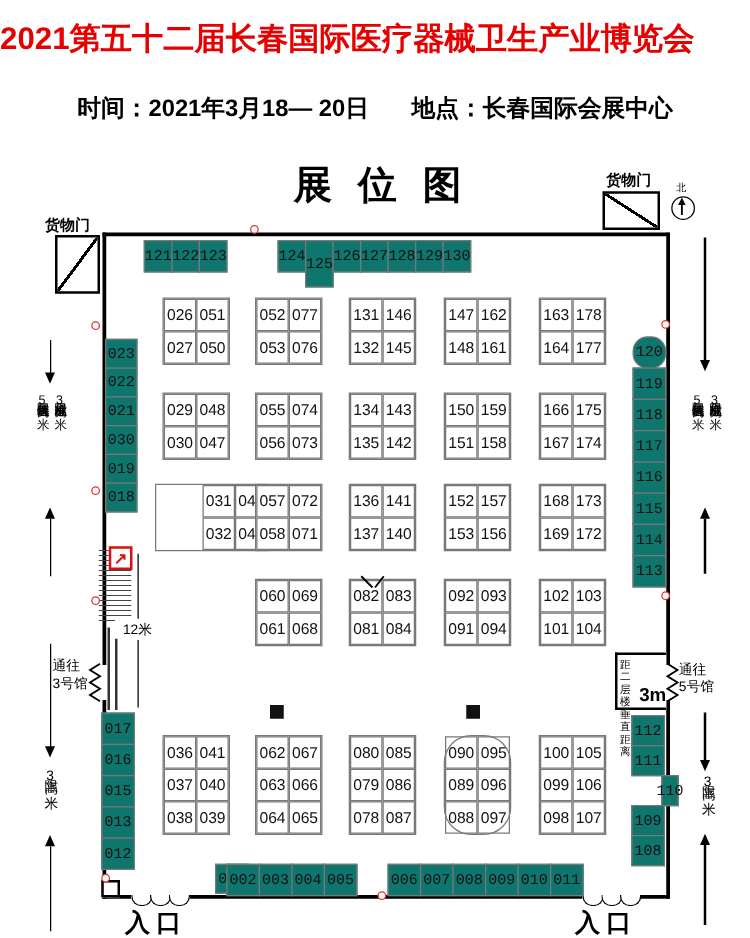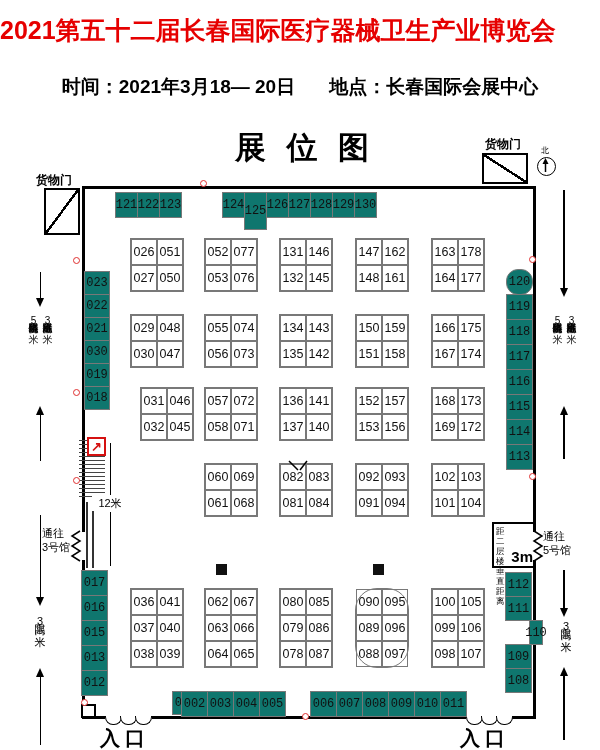--- a/index.html
+++ b/index.html
@@ -251,21 +251,21 @@
       <div class="bcell">159</div>
       <div class="bcell">151</div>
       <div class="bcell">158</div>
     </div>
     <div class="block" style="left: 431px; top: 314px;">
       <div class="bcell">166</div>
       <div class="bcell">175</div>
       <div class="bcell">167</div>
       <div class="bcell">174</div>
     </div>
-    <div class="block" style="left: 140px; top: 387px;">
+    <div class="block" style="left: 124px; top: 387px; padding-left: 37px;">
       <div class="bcell">031</div>
       <div class="bcell">046</div>
       <div class="bcell">032</div>
       <div class="bcell">045</div>
     </div>
     <div class="block" style="left: 204px; top: 387px;">
       <div class="bcell">057</div>
       <div class="bcell">072</div>
       <div class="bcell">058</div>
       <div class="bcell">071</div>

